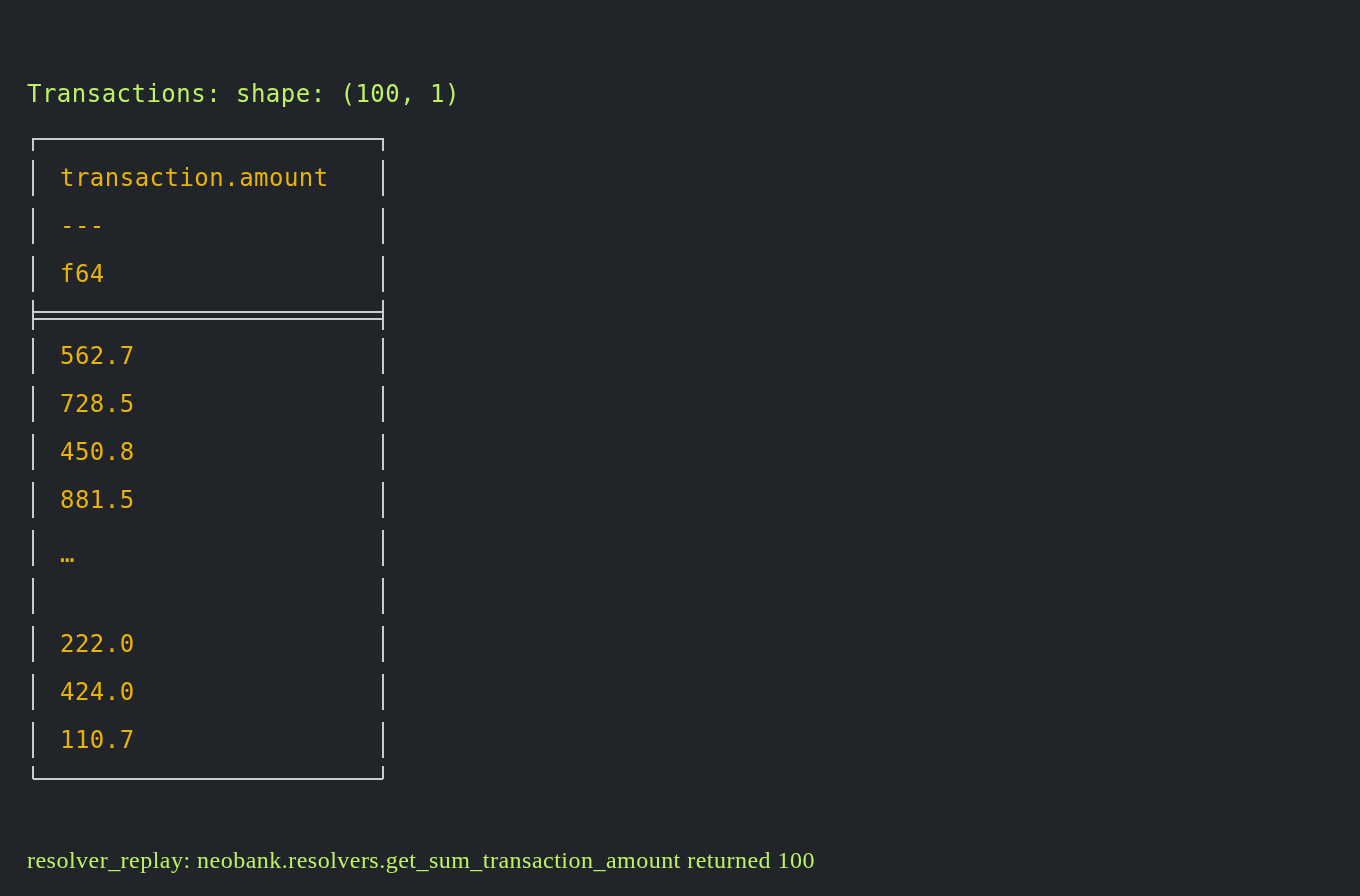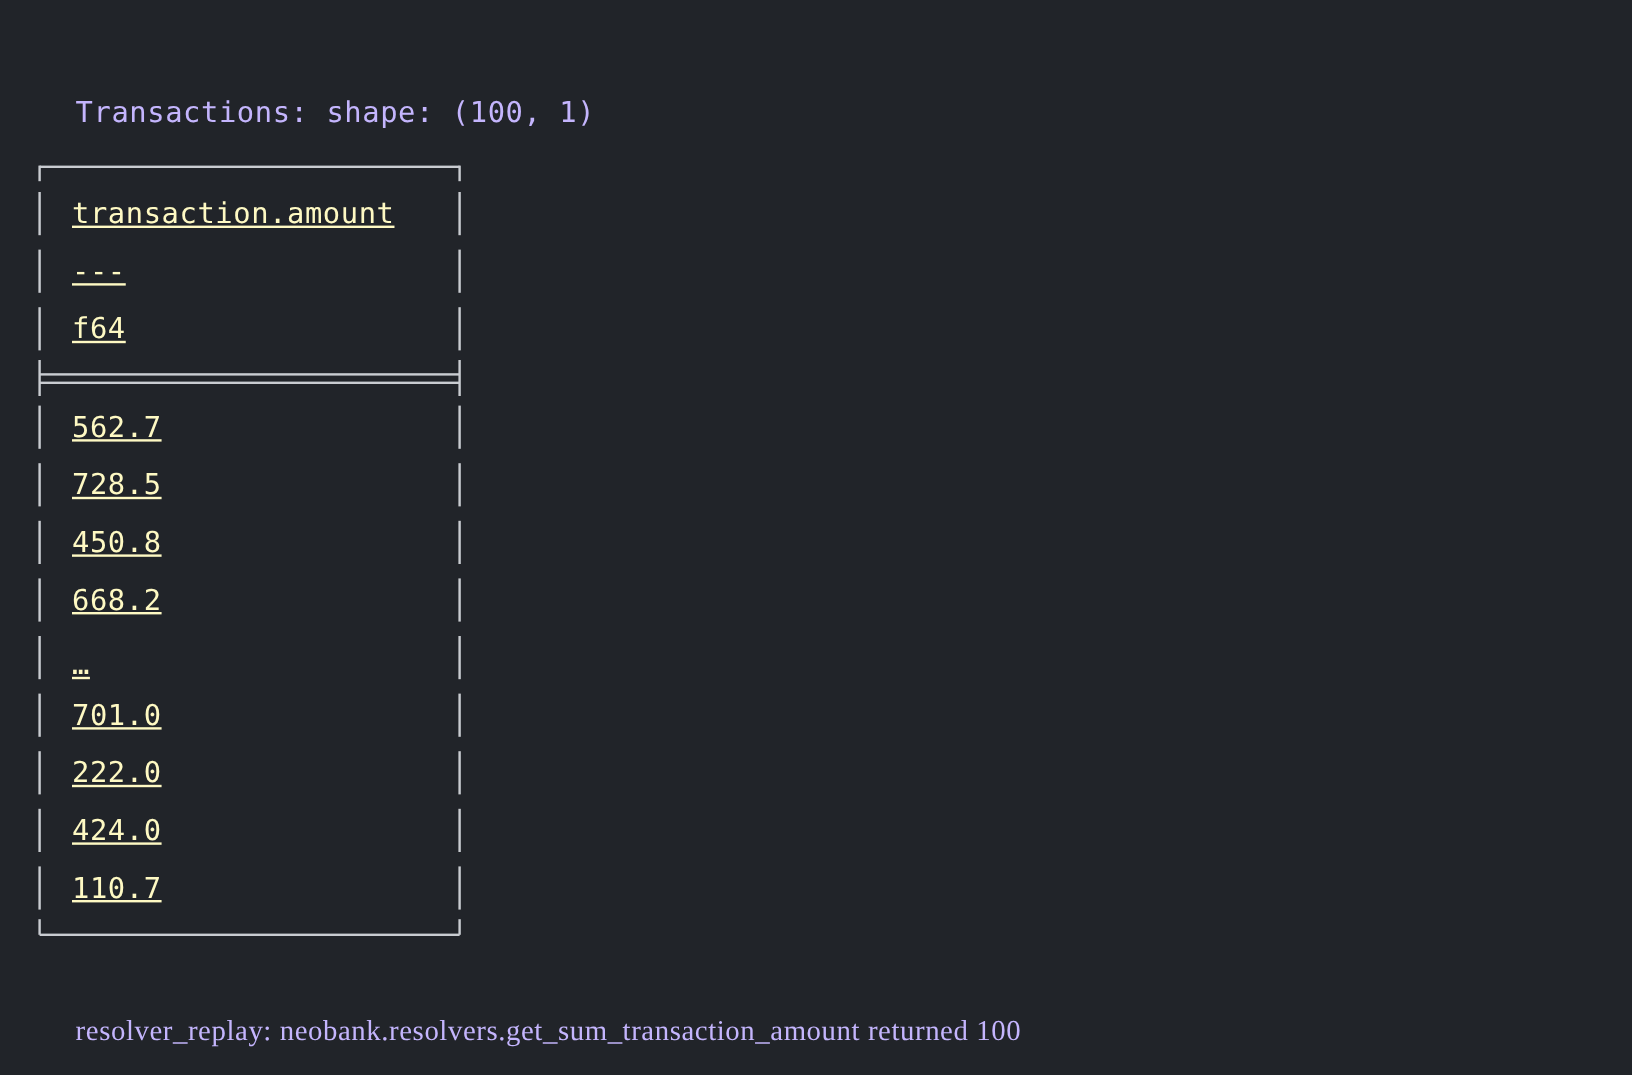--- a/index.html
+++ b/index.html
@@ -28,22 +28,21 @@
     box-sizing: border-box;
     background: #212429;
   }
 
   
   .log-line {
     position: absolute;
     left: 27px;
     white-space: pre;
     letter-spacing: 0.02em;
-    color: #c4b5fd;
-    margin-left: 36px;
+    color: #bef264;
   }
   .log-line.top-2 { top: 70px; }
   .log-line.bottom-1 { top: 836px; font-family: Liberation Serif, serif; }
 
   
   .log-clip {
     position: absolute;
     left: 0;
     width: 1360px;
     overflow: hidden;
@@ -71,24 +70,23 @@
     top: 6px;
     width: 2px;
     height: 36px;
     background: #c9ccd1;
   }
   .pipe.left  { left: 5px; }
   .pipe.right { right: 5px; }
 
   .cell {
     padding-left: 33px;
-    color: #fef9c3;
+    color: #eab308;
     font-size: 24px;
     letter-spacing: 0.02em;
-    text-decoration: underline;
   }
 
   .cell.dashes { letter-spacing: 0.02em; }
 
   .cell.ellipsis {
     font-size: 24px;
     line-height: 1;
     position: relative;
     top: 6px;
   }
@@ -193,33 +191,32 @@
     </div>
 
     <div class="df-row">
       <span class="pipe left"></span>
       <span class="cell">450.8</span>
       <span class="pipe right"></span>
     </div>
 
     <div class="df-row">
       <span class="pipe left"></span>
-      <span class="cell">668.2</span>
+      <span class="cell">881.5</span>
       <span class="pipe right"></span>
     </div>
 
     <div class="df-row">
       <span class="pipe left"></span>
       <span class="cell ellipsis">…</span>
       <span class="pipe right"></span>
     </div>
 
     <div class="df-row">
       <span class="pipe left"></span>
-      <span class="cell">701.0</span>
       <span class="pipe right"></span>
     </div>
 
     <div class="df-row">
       <span class="pipe left"></span>
       <span class="cell">222.0</span>
       <span class="pipe right"></span>
     </div>
 
     <div class="df-row">

